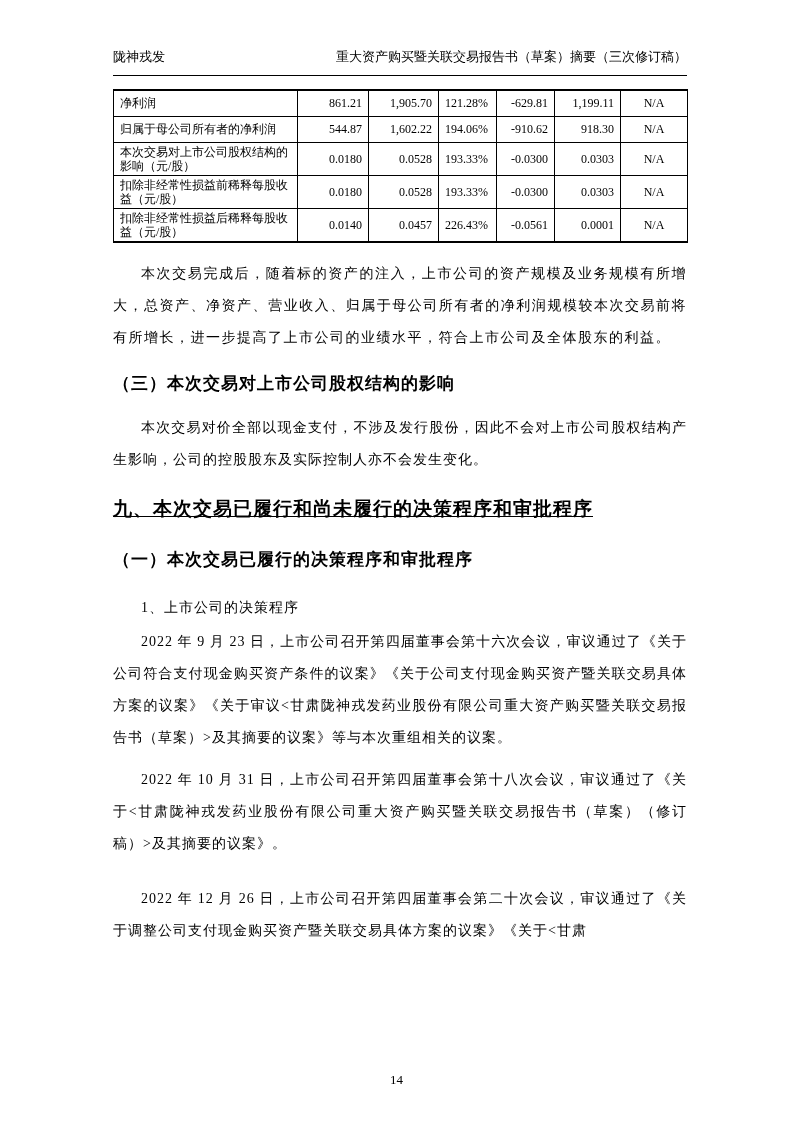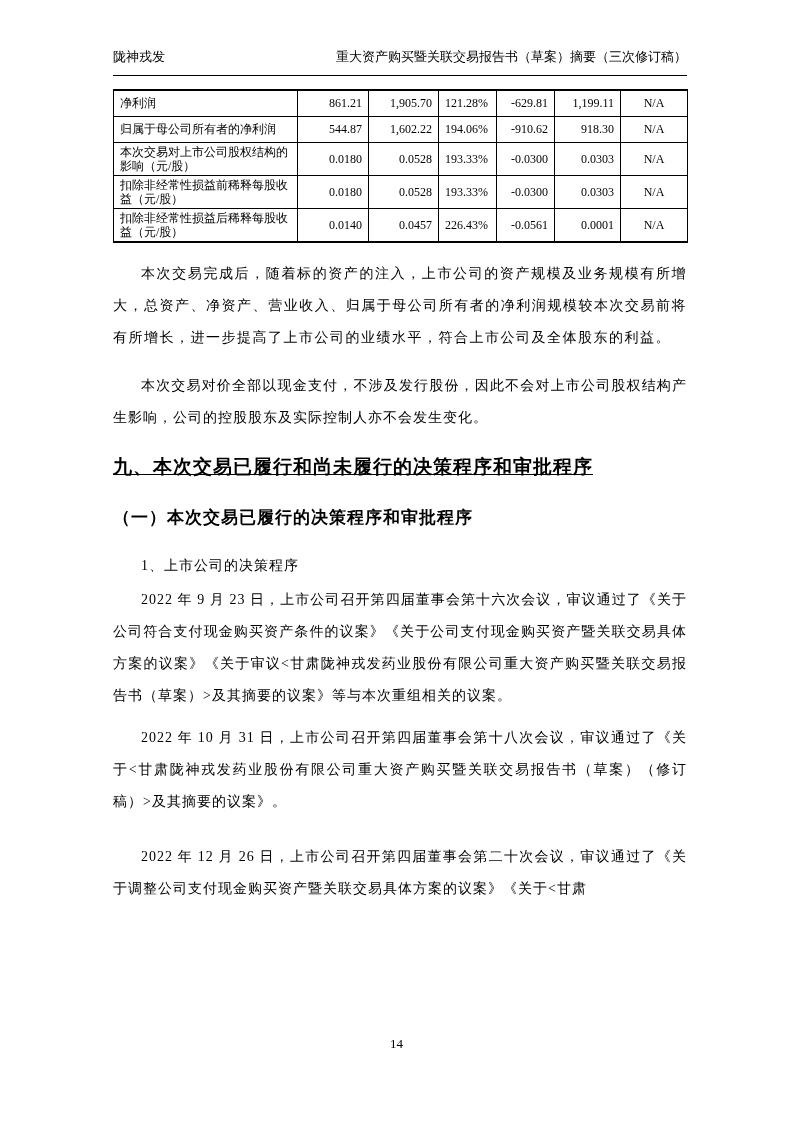--- a/index.html
+++ b/index.html
@@ -81,21 +81,21 @@
   .mt-hsub1 { margin-top: 26px; }
   .mt-item  { margin-top: 20px; }
   .mt-p0923 { margin-top: 2px; }
   .mt-p1031 { margin-top: 10px; }
   .mt-p1226 { margin-top: 23px; }
 
   .footer {
     position: absolute;
     left: 0;
     right: 0;
-    top: 1036px;
+    top: 1072px;
     text-align: center;
     font-size: 13px;
   }
 </style>
 </head>
 <body>
 
 <div class="page">
   <div class="content">
 
@@ -158,20 +158,21 @@
             <td class="c-pct">226.43%</td>
             <td class="c-num">-0.0561</td>
             <td class="c-num">0.0001</td>
             <td class="c-na">N/A</td>
           </tr>
         </tbody>
     </table>
 
     <p class="para tight-wrap mt-para1">本次交易完成后，随着标的资产的注入，上市公司的资产规模及业务规模有所增大，总资产、净资产、营业收入、归属于母公司所有者的净利润规模较本次交易前将有所增长，进一步提高了上市公司的业绩水平，符合上市公司及全体股东的利益。</p>
 
+    <h3 class="h-sub mt-heq">（三）本次交易对上市公司股权结构的影响</h3>
 
     <p class="para mt-peq">本次交易对价全部以现金支付，不涉及发行股份，因此不会对上市公司股权结构产生影响，公司的控股股东及实际控制人亦不会发生变化。</p>
 
     <h2 class="h-sec mt-h9">九、本次交易已履行和尚未履行的决策程序和审批程序</h2>
 
     <h3 class="h-sub mt-hsub1">（一）本次交易已履行的决策程序和审批程序</h3>
 
     <p class="para mt-item">1、上市公司的决策程序</p>
 
     <p class="para mt-p0923">2022 年 9 月 23 日，上市公司召开第四届董事会第十六次会议，审议通过了《关于公司符合支付现金购买资产条件的议案》《关于公司支付现金购买资产暨关联交易具体方案的议案》《关于审议&lt;甘肃陇神戎发药业股份有限公司重大资产购买暨关联交易报告书（草案）&gt;及其摘要的议案》等与本次重组相关的议案。</p>

